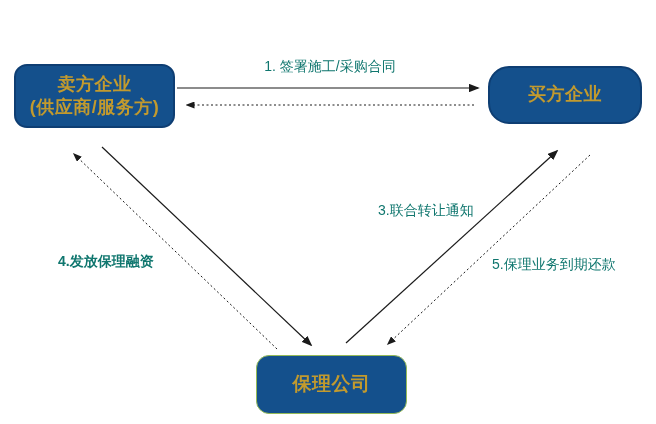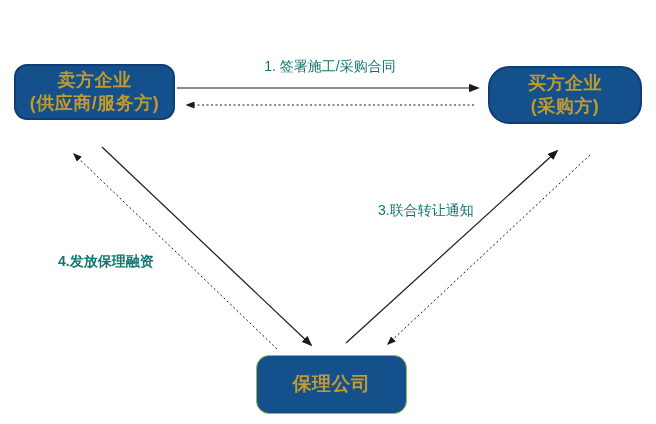--- a/index.html
+++ b/index.html
@@ -35,21 +35,21 @@
     align-items: center;
     justify-content: center;
     text-align: center;
     line-height: 1.28;
     letter-spacing: 0.5px;
   }
   .node-seller {
     left: 14px;
     top: 64px;
     width: 161px;
-    height: 56px;
+    height: 64px;
     font-size: 18px;
     justify-content: center;
   }
   .node-buyer {
     left: 488px;
     top: 66px;
     width: 154px;
     height: 58px;
     font-size: 18px;
     border-radius: 21px;
@@ -103,29 +103,29 @@
     <line x1="590" y1="155" x2="388" y2="344" stroke="#1A1A1A" stroke-width="1" stroke-dasharray="2 2.5" marker-end="url(#ah)"></line>
   </svg>
 
   <div class="node node-seller">
     <span>卖方企业</span>
     <span>(供应商/服务方)</span>
   </div>
 
   <div class="node node-buyer">
     <span>买方企业</span>
-    <span>(采购方)</span>
   </div>
 
   <div class="node node-factoring">
     <span>保理公司</span>
   </div>
 
   <div class="edge-label centered lbl-sign-contract">1. 签署施工/采购合同</div>
 
 
 
   <div class="edge-label lbl-joint-notice">3.联合转让通知</div>
 
   <div class="edge-label lbl-financing">4.发放保理融资</div>
 
+  <div class="edge-label lbl-repayment">5.保理业务到期还款</div>
 
 </div>
 
 </body></html>

